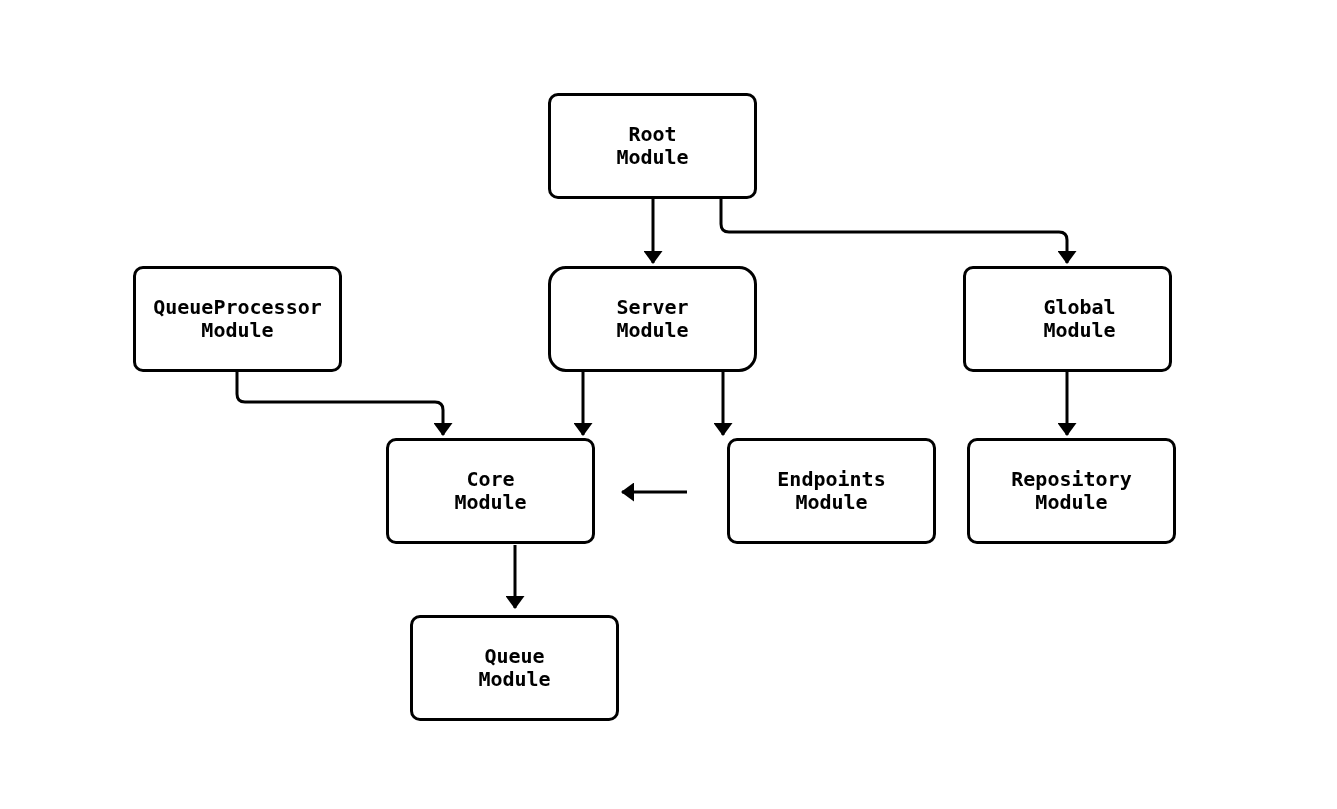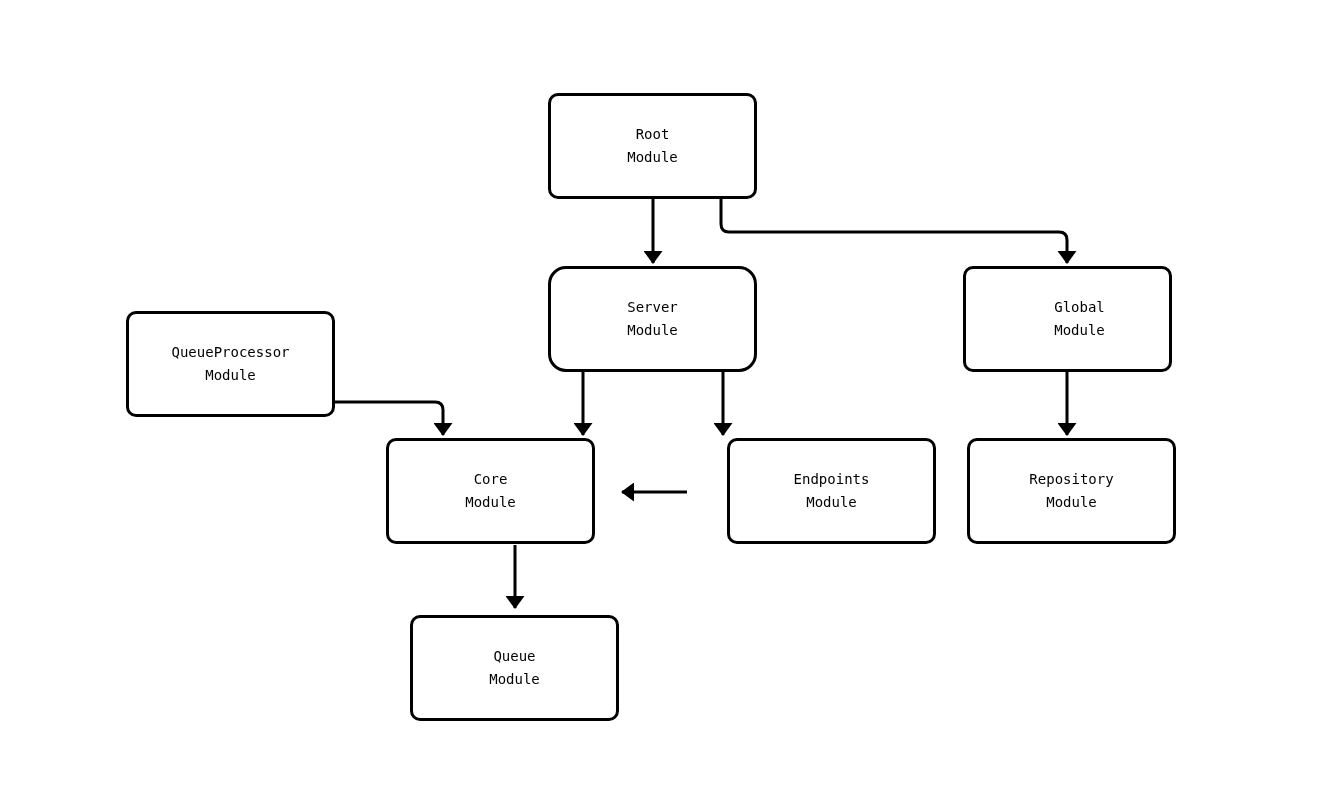--- a/index.html
+++ b/index.html
@@ -35,29 +35,29 @@
     box-sizing: border-box;
     background: #ffffff;
     border: 3px solid #000000;
     border-radius: 10px;
     display: flex;
     align-items: center;
     justify-content: center;
     text-align: center;
   }
   .node .label {
-    font-size: 14px;
-    font-weight: normal;
+    font-size: 20px;
+    font-weight: bold;
     line-height: 23px;
     color: #000000;
     white-space: pre-line;
     letter-spacing: 0px;
   }
   .node-root          { left: 548px; top: 93px;  }
-  .node-queueprocessor{ left: 126px; top: 266px; margin-top: 45px; }
+  .node-queueprocessor{ left: 133px; top: 266px; }
   .node-server        { left: 548px; top: 266px; border-radius: 18px; }
   .node-global        { left: 963px; top: 266px; padding-left: 24px; }
   .node-core          { left: 386px; top: 438px; }
   .node-endpoints     { left: 727px; top: 438px; }
   .node-repository    { left: 967px; top: 438px; }
   .node-queue         { left: 410px; top: 615px; }
 </style>
 </head>
 <body>
 

